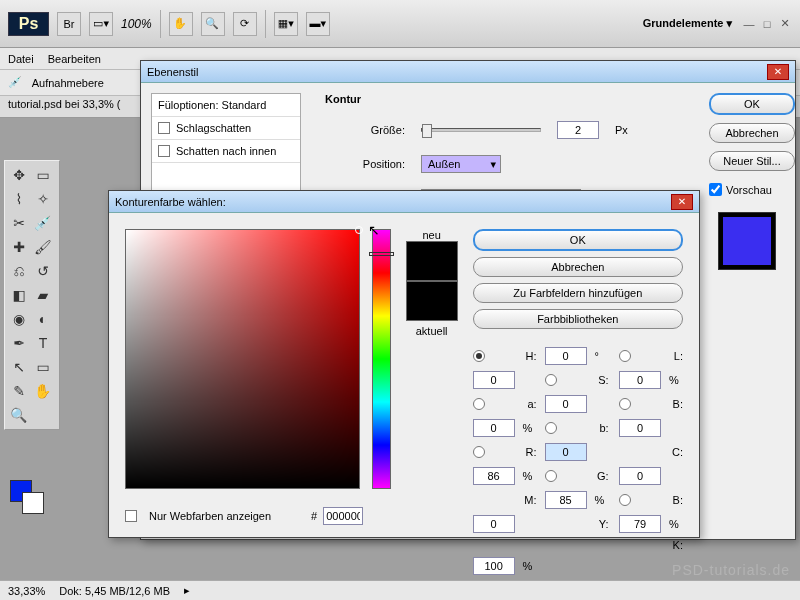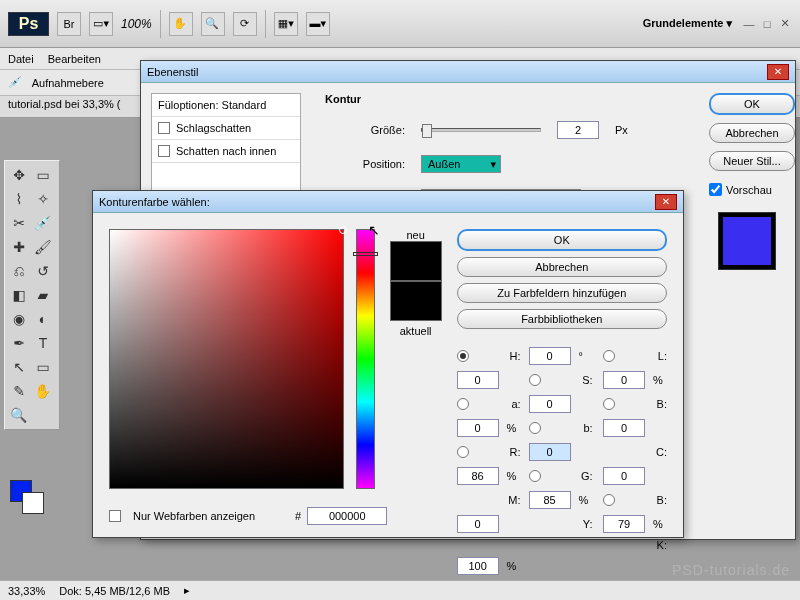--- a/index.html
+++ b/index.html
@@ -47,27 +47,27 @@
 .style-list .row { padding: 5px 6px; border-bottom: 1px solid #ddd; display: flex; align-items: center; gap: 6px; }
 .cb { width: 12px; height: 12px; border: 1px solid #777; background: #fff; }
 .style-main { flex: 1; padding: 10px 14px; }
 .group-title { font-weight: bold; margin-bottom: 6px; }
 .subhdr { font-weight: bold; margin: 4px 0 10px 14px; }
 .form-row { display: flex; align-items: center; gap: 16px; margin-bottom: 10px; margin-top: 16px; }
 .form-row label { width: 80px; text-align: right; }
 .slider { flex: 0 0 120px; height: 4px; background: #ccc; border: 1px inset #aaa; position: relative; }
 .slider .thumb { position: absolute; left: 0; top: -5px; width: 10px; height: 14px; background: #eee; border: 1px solid #777; }
 .input-num { width: 42px; border: 1px solid #88a; padding: 2px; text-align: center; }
-.select { border: 1px solid #888; padding: 2px 18px 2px 6px; background: #14b8a6; position: relative; min-width: 80px; }
+.select { border: 1px solid #888; padding: 2px 18px 2px 6px; background: #c4b5fd; position: relative; min-width: 80px; }
 .select::after { content: "▾"; position: absolute; right: 4px; top: 2px; }
 .side-buttons { width: 96px; padding: 10px; display: flex; flex-direction: column; gap: 8px; align-items: stretch; }
 .preview-swatch { width: 58px; height: 58px; background: #3a2ef0; border: 1px solid #333; margin: 8px auto; box-shadow: inset 0 0 0 4px #000; }
 
 
-.dlg-color { left: 92px; top: 190px; width: 592px; height: 348px; }
+.dlg-color { left: 108px; top: 190px; width: 592px; height: 348px; }
 .dlg-color .body { padding: 16px; display: flex; gap: 12px; }
 .sv-box { width: 260px; height: 260px; background: linear-gradient(to top, #000, transparent), linear-gradient(to right, #fff, #ff0000); position: relative; border: 1px solid #666; }
 .sv-cursor { position: absolute; right: -4px; top: -4px; width: 8px; height: 8px; border: 1px solid #fff; border-radius: 50%; }
 .hue-bar { width: 20px; height: 260px; background: linear-gradient(to bottom, #f0f, #f00, #ff0, #0f0, #0ff, #00f, #f0f); border: 1px solid #666; position: relative; }
 .hue-thumb { position: absolute; left: -4px; right: -4px; top: 22px; height: 4px; border: 1px solid #333; }
 .preview-col { width: 64px; text-align: center; }
 .preview-new { width: 52px; height: 40px; background: #000; border: 1px solid #666; margin: 0 auto; }
 .preview-cur { width: 52px; height: 40px; background: #000; border: 1px solid #666; margin: 0 auto 4px; }
 .cp-right { display: flex; flex-direction: column; gap: 8px; }
 .cp-buttons { display: flex; flex-direction: column; gap: 6px; }
@@ -286,21 +286,21 @@
       </div>
     </div>
   </div>
   <div style="position:absolute;left:16px;bottom:12px;display:flex;gap:40px;align-items:center">
     <label class="webonly">
         <span class="cb"></span>
         <span>Nur Webfarben anzeigen</span>
       </label>
     <div class="hex-row">
       <span>#</span>
-      <input class="input-num" style="width: 80px;" value="000000">
+      <input class="input-num" style="width: 40px;" value="000000">
     </div>
   </div>
 </div>
 
 <div class="cursor-arrow">↖</div>
 
 <div class="statusbar">
   <span>33,33%</span>
   <span>Dok: 5,45 MB/12,6 MB</span>
   <span>▸</span>

